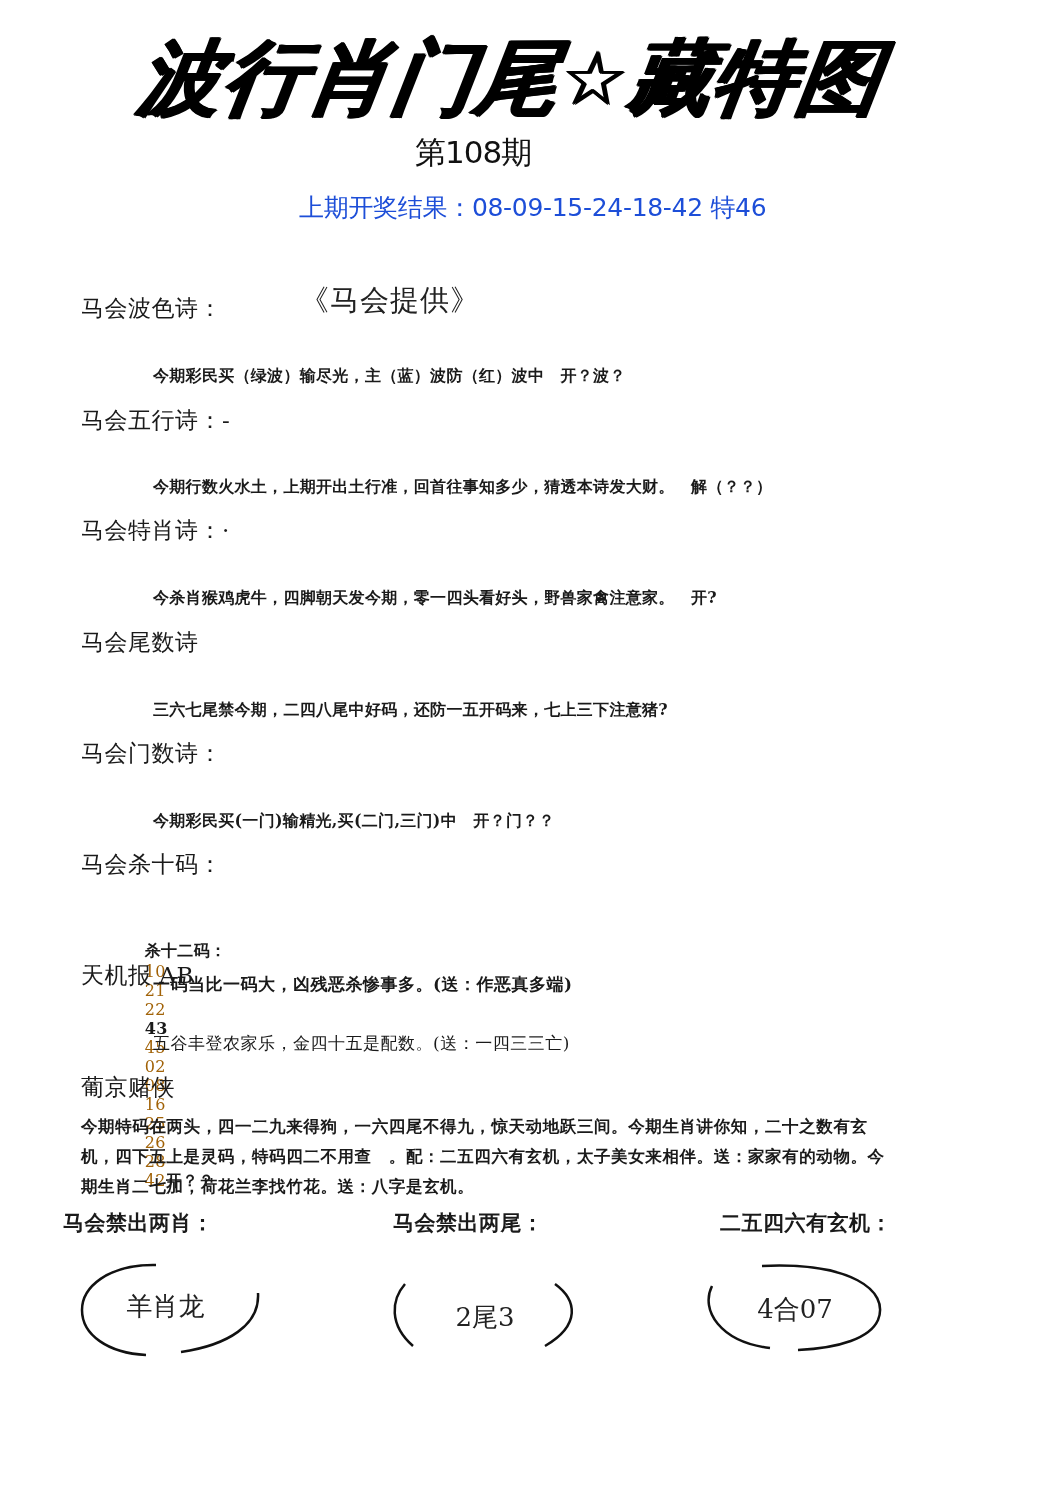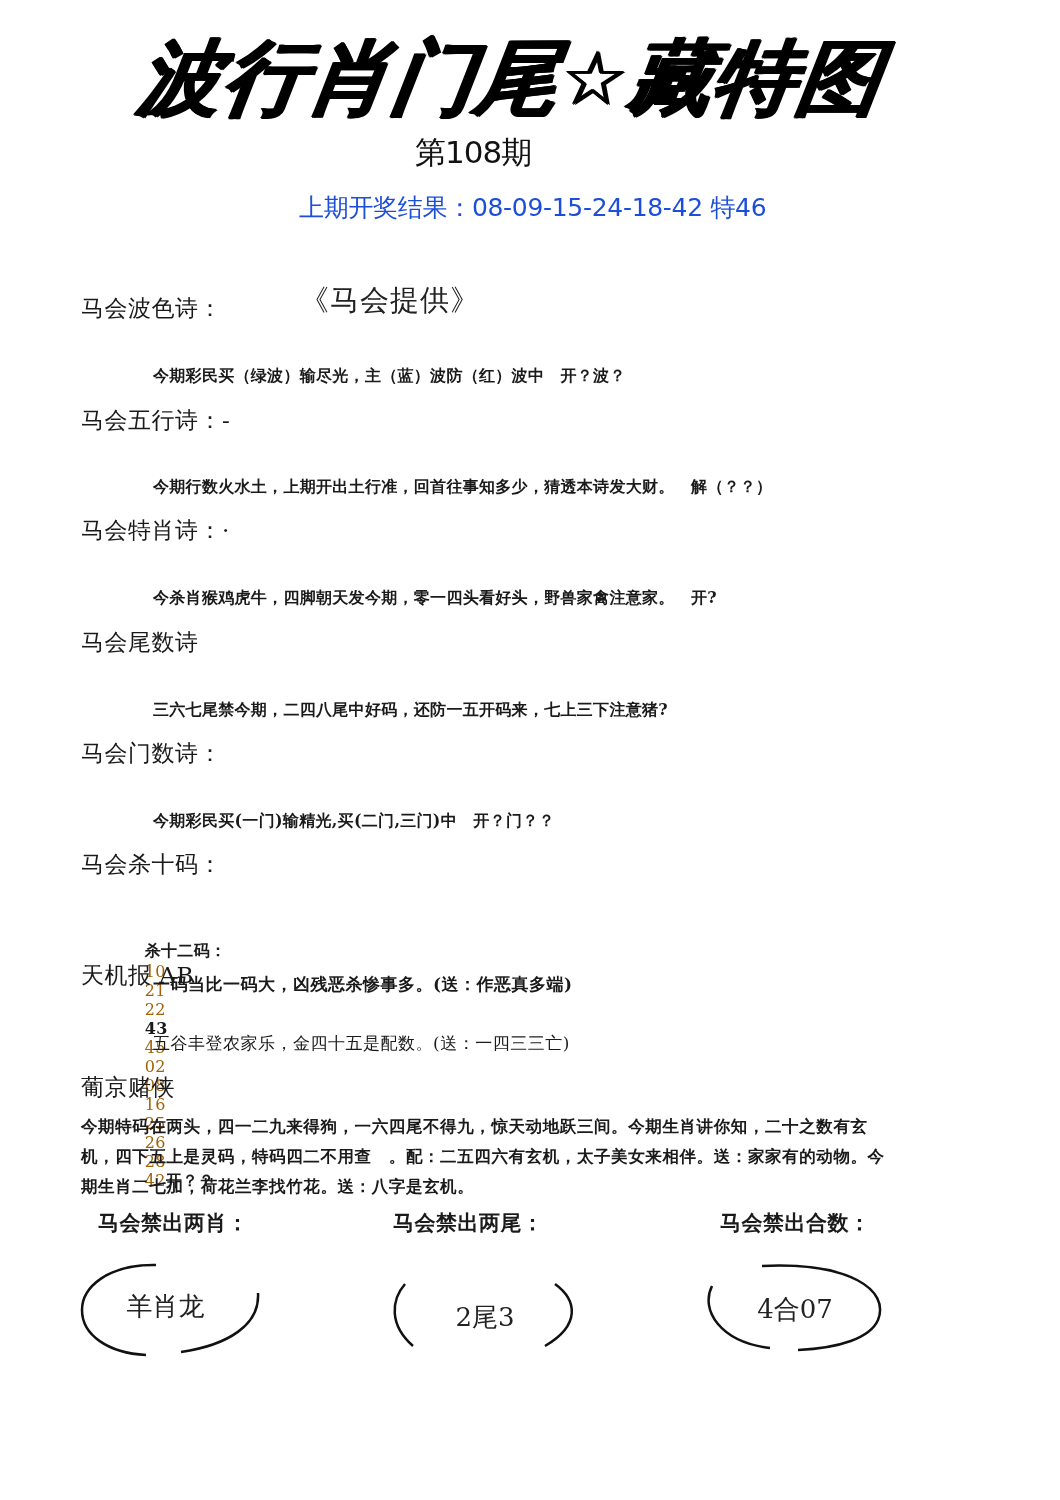--- a/index.html
+++ b/index.html
@@ -118,23 +118,23 @@
 <div class="tianji-line" style="top:973px; font-weight:bold;">一码当比一码大，凶残恶杀惨事多。(送：作恶真多端)</div>
 <div class="tianji-line" style="top:1032px;">五谷丰登农家乐，金四十五是配数。(送：一四三三亡)</div>
 
 <div class="section-heading" style="top:1072px;text-align:right;">葡京赌侠</div>
 <div class="puj-para">
   <p>今期特码在两头，四一二九来得狗，一六四尾不得九，惊天动地跃三间。今期生肖讲你知，二十之数有玄</p>
   <p>机，四下五上是灵码，特码四二不用查　。配：二五四六有玄机，太子美女来相伴。送：家家有的动物。今</p>
   <p>期生肖二七加，荷花兰李找竹花。送：八字是玄机。</p>
 </div>
 
-<div class="ban-heading" style="left:98px;">马会禁出两肖：</div>
+<div class="ban-heading" style="left:63px;">马会禁出两肖：</div>
 <div class="ban-heading" style="left:393px;">马会禁出两尾：</div>
-<div class="ban-heading" style="left:720px;">马会禁出合数：</div>
+<div class="ban-heading" style="left:720px;">二五四六有玄机：</div>
 
 <div class="ban-oval" style="left:78px; top:1255px; width:185px; height:105px;">
   <svg width="185" height="105" viewBox="0 0 185 105">
     <path d="M75 10 C 30 10, 4 32, 4 55 C 4 80, 30 98, 68 100" fill="none" stroke="#111" stroke-width="2.5"></path>
     <path d="M75 10 C 78 10, 78 10, 78 10" fill="none" stroke="#111" stroke-width="2.5"></path>
     <path d="M103 97 C 150 90, 182 70, 180 38" fill="none" stroke="#111" stroke-width="2.5"></path>
   </svg>
   <div class="ban-value" style="top:34px; left:-10px;">羊肖龙</div>
 </div>
 

